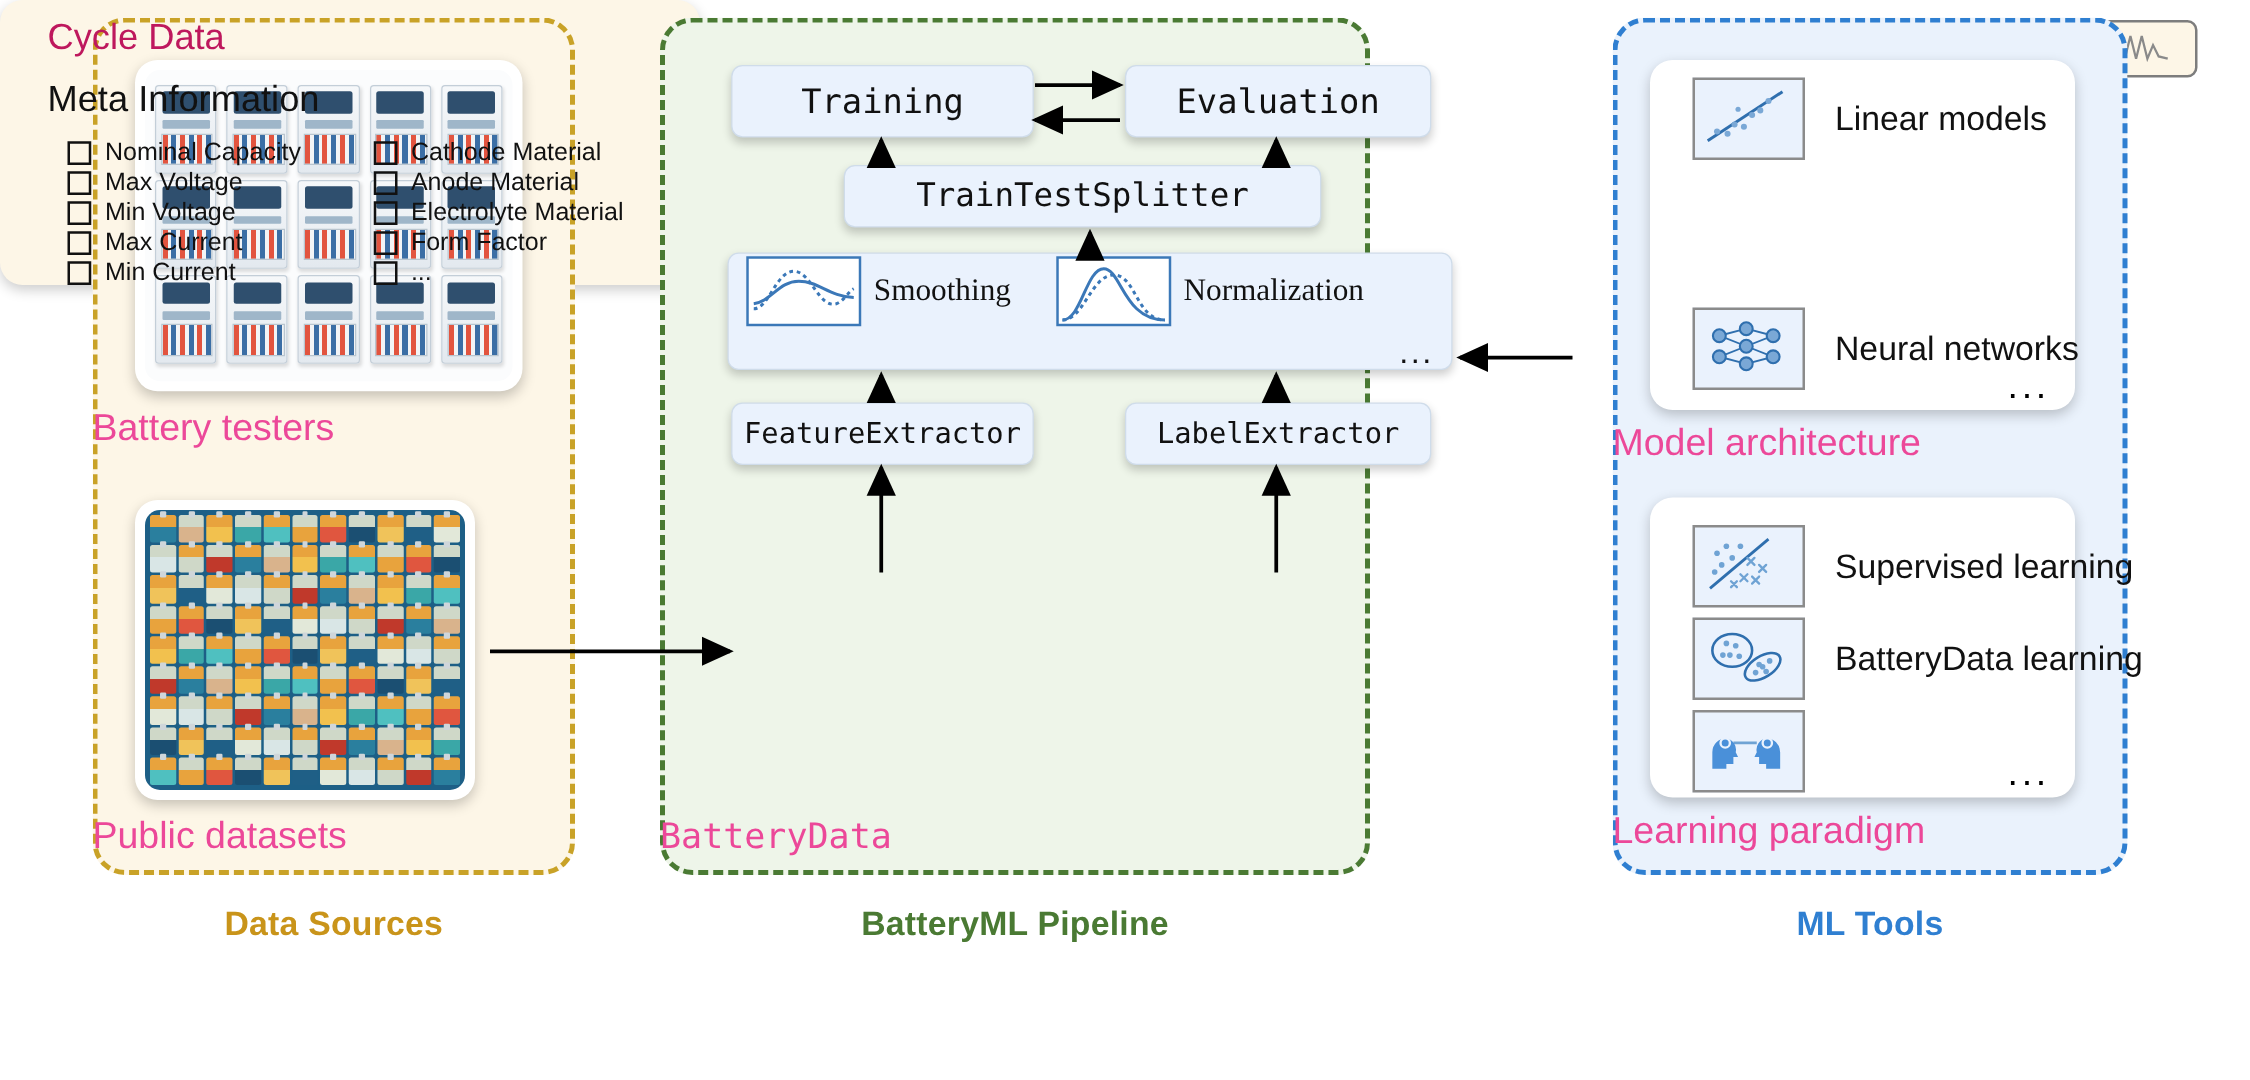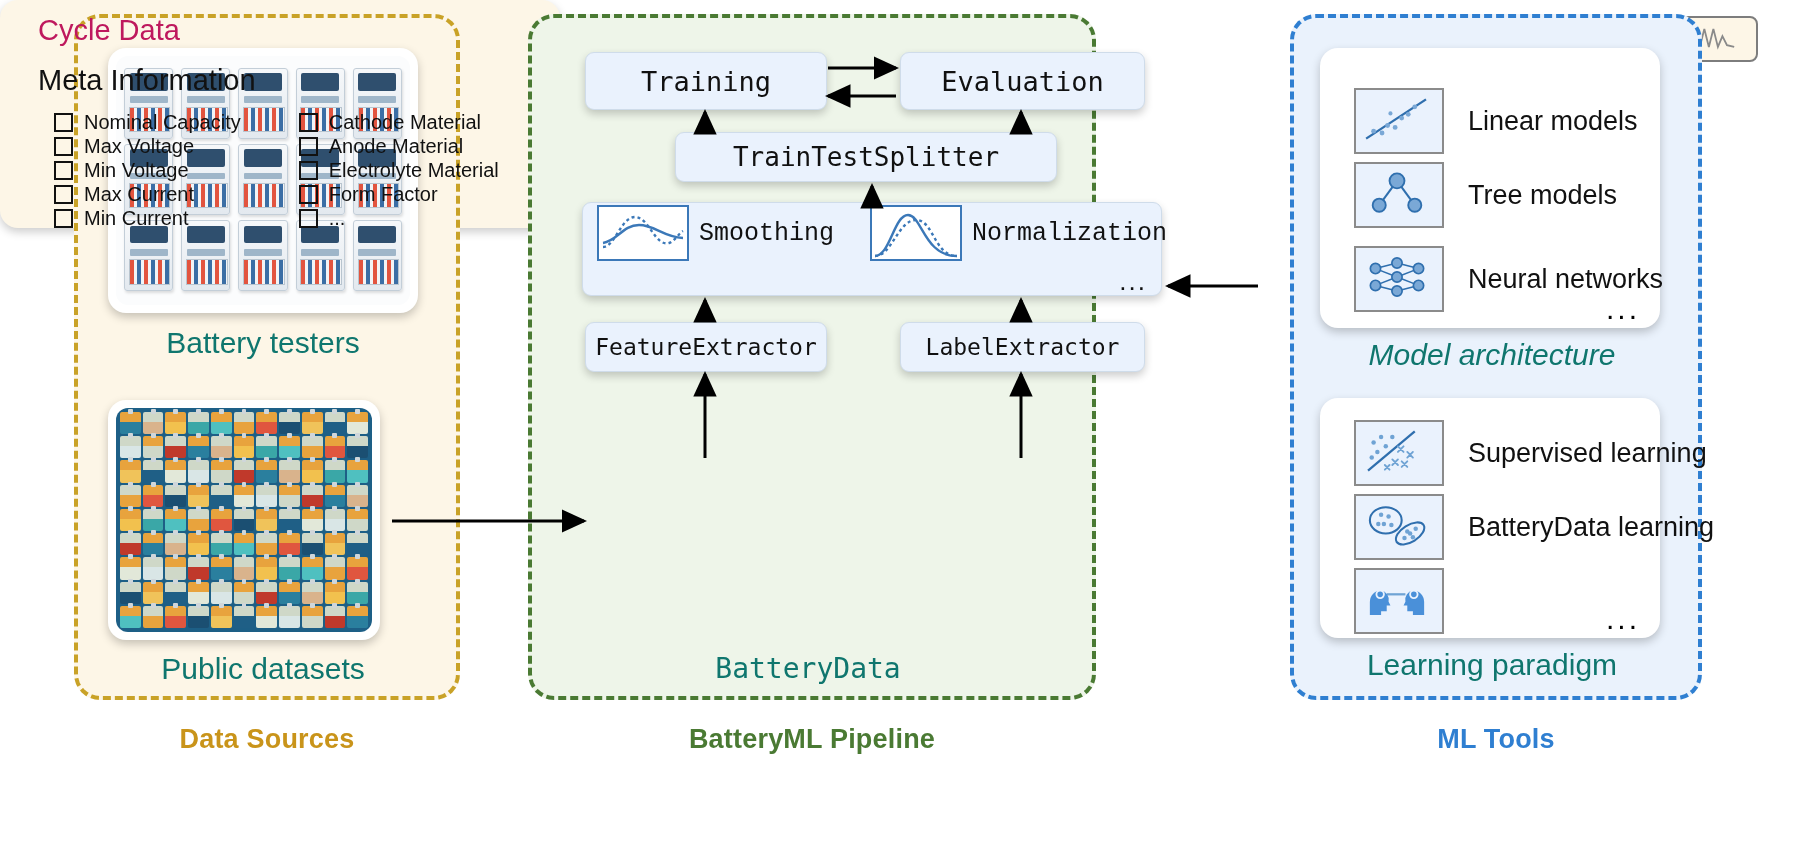--- a/index.html
+++ b/index.html
@@ -15,21 +15,21 @@
       background:#eef5e9;border-color:#4a7a33;}
   #panel-ml{left:1290px;top:14px;width:404px;height:678px;
       background:#eaf2fc;border-color:#2f7fd1;}
 
   .panel-caption{position:absolute;font-weight:bold;font-size:27px;
       text-align:center;width:100%;left:0;top:706px;letter-spacing:.2px;}
 
   .card{position:absolute;background:#ffffff;border-radius:18px;
       box-shadow:0 4px 10px rgba(0,0,0,.22);}
 
-  .card-caption{position:absolute;font-size:30px;color:#0f766e;text-align:center;
+  .card-caption{position:absolute;font-size:30px;color:#ec4899;text-align:left;
       width:100%;left:0;}
 
   
   #img-testers{left:108px;top:48px;width:310px;height:265px;overflow:hidden;}
   #img-public{left:108px;top:400px;width:272px;height:240px;overflow:hidden;}
   .imgwrap{position:absolute;inset:8px;border-radius:12px;overflow:hidden;}
   .tester-grid{position:absolute;inset:0;display:flex;flex-direction:column;
       justify-content:space-around;padding:10px 8px;box-sizing:border-box;}
   .tester-row{display:flex;justify-content:space-between;align-items:flex-end;height:30%;}
   .tester{position:relative;width:17%;height:100%;
@@ -59,21 +59,21 @@
   #box-splitter{left:675px;top:132px;width:380px;height:48px;font-size:26px;}
   #box-prep{left:582px;top:202px;width:580px;height:94px;
       display:block;box-sizing:border-box;}
   #box-prep .prep-title{text-align:center;font-size:25px;padding-top:3px;}
   #box-feat{left:585px;top:322px;width:240px;height:48px;font-size:23px;}
   #box-label{left:900px;top:322px;width:243px;height:48px;font-size:23px;}
 
   .prep-row{display:flex;align-items:center;padding:2px 14px 0 14px;gap:10px;}
   .mini-chart{width:88px;height:52px;background:#fff;border:2px solid #3b78b8;
       flex:0 0 auto;}
-  .prep-lbl{font-family:Liberation Mono, monospace;font-size:25px;color:#111;
+  .prep-lbl{font-family:Liberation Serif, serif;font-size:25px;color:#111;
       white-space:nowrap;}
   .prep-ellipsis{position:absolute;right:14px;bottom:-2px;font-size:26px;
       font-family:"Liberation Sans",sans-serif;letter-spacing:2px;}
 
   
   #card-bdata{left:588px;top:460px;width:560px;height:228px;
       background:#fdf6e7;border-radius:18px;box-shadow:0 4px 10px rgba(0,0,0,.2);}
   .bd-title{position:absolute;left:38px;top:14px;font-size:29px;color:#be185d;}
   .bd-meta{position:absolute;left:38px;top:64px;font-size:29px;color:#111;}
   .wave-strip{position:absolute;right:42px;top:16px;display:flex;align-items:center;}
@@ -402,47 +402,35 @@
       </div>
   </div>
 </div>
 <div class="card-caption" style="top:652px;width:560px;left:528px;font-family:'DejaVu Sans Mono',monospace;font-size:28px;">BatteryData</div>
 
 <div class="panel dashed" id="panel-ml">
   <div class="panel-caption" style="color:#2f7fd1">ML Tools</div>
 </div>
 
 <div class="card" id="card-model">
-  <div class="ml-row" style="top:40px">
+  <div class="ml-row" style="top:14px">
     <span class="ml-thumb">
       <svg viewBox="0 0 86 62" width="82" height="58">
         <line x1="10" y1="52" x2="74" y2="10" stroke="#2f6fae" stroke-width="2.5"></line>
         <circle cx="18" cy="44" r="2.6" fill="#7aa8d6"></circle>
           <circle cx="27" cy="46" r="2.6" fill="#7aa8d6"></circle>
         <circle cx="33" cy="38" r="2.6" fill="#7aa8d6"></circle>
           <circle cx="41" cy="40" r="2.6" fill="#7aa8d6"></circle>
         <circle cx="48" cy="30" r="2.6" fill="#7aa8d6"></circle>
           <circle cx="55" cy="26" r="2.6" fill="#7aa8d6"></circle>
         <circle cx="62" cy="18" r="2.6" fill="#7aa8d6"></circle>
           <circle cx="36" cy="25" r="2.2" fill="#7aa8d6"></circle>
       </svg>
     </span>
     <span class="ml-lbl">Linear models</span>
-  </div>
-  <div class="ml-row" style="top:114px">
-    <span class="ml-thumb">
-      <svg viewBox="0 0 86 62" width="82" height="58">
-        <line x1="43" y1="18" x2="24" y2="44" stroke="#2f6fae" stroke-width="2.2"></line>
-        <line x1="43" y1="18" x2="62" y2="44" stroke="#2f6fae" stroke-width="2.2"></line>
-        <circle cx="43" cy="18" r="8" fill="#7aa8d6" stroke="#2f6fae" stroke-width="2"></circle>
-        <circle cx="24" cy="44" r="7" fill="#7aa8d6" stroke="#2f6fae" stroke-width="2"></circle>
-        <circle cx="62" cy="44" r="7" fill="#7aa8d6" stroke="#2f6fae" stroke-width="2"></circle>
-      </svg>
-    </span>
-    <span class="ml-lbl">Tree models</span>
   </div>
   <div class="ml-row" style="top:198px">
     <span class="ml-thumb">
       <svg viewBox="0 0 86 62" width="82" height="58">
         <g stroke="#2f6fae" stroke-width="1.6">
           <line x1="20" y1="22" x2="43" y2="16"></line>
             <line x1="20" y1="22" x2="43" y2="31"></line>
           <line x1="20" y1="40" x2="43" y2="31"></line>
             <line x1="20" y1="40" x2="43" y2="46"></line>
           <line x1="43" y1="16" x2="66" y2="22"></line>
@@ -458,21 +446,21 @@
             <circle cx="43" cy="46" r="5.5"></circle>
           <circle cx="66" cy="22" r="5.5"></circle>
             <circle cx="66" cy="40" r="5.5"></circle>
         </g>
       </svg>
     </span>
     <span class="ml-lbl">Neural networks</span>
   </div>
   <div class="ml-ellipsis">...</div>
 </div>
-<div class="card-caption" style="top:338px;width:404px;left:1290px;font-style:italic;">Model architecture</div>
+<div class="card-caption" style="top:338px;width:404px;left:1290px;">Model architecture</div>
 
 <div class="card" id="card-para">
   <div class="ml-row" style="top:22px">
     <span class="ml-thumb">
       <svg viewBox="0 0 86 62" width="82" height="58">
         <line x1="12" y1="52" x2="62" y2="10" stroke="#2f6fae" stroke-width="2.4"></line>
         <g fill="#6fa3d4">
           <circle cx="18" cy="22" r="2.4"></circle>
             <circle cx="26" cy="16" r="2.4"></circle>
             <circle cx="22" cy="32" r="2.4"></circle>

